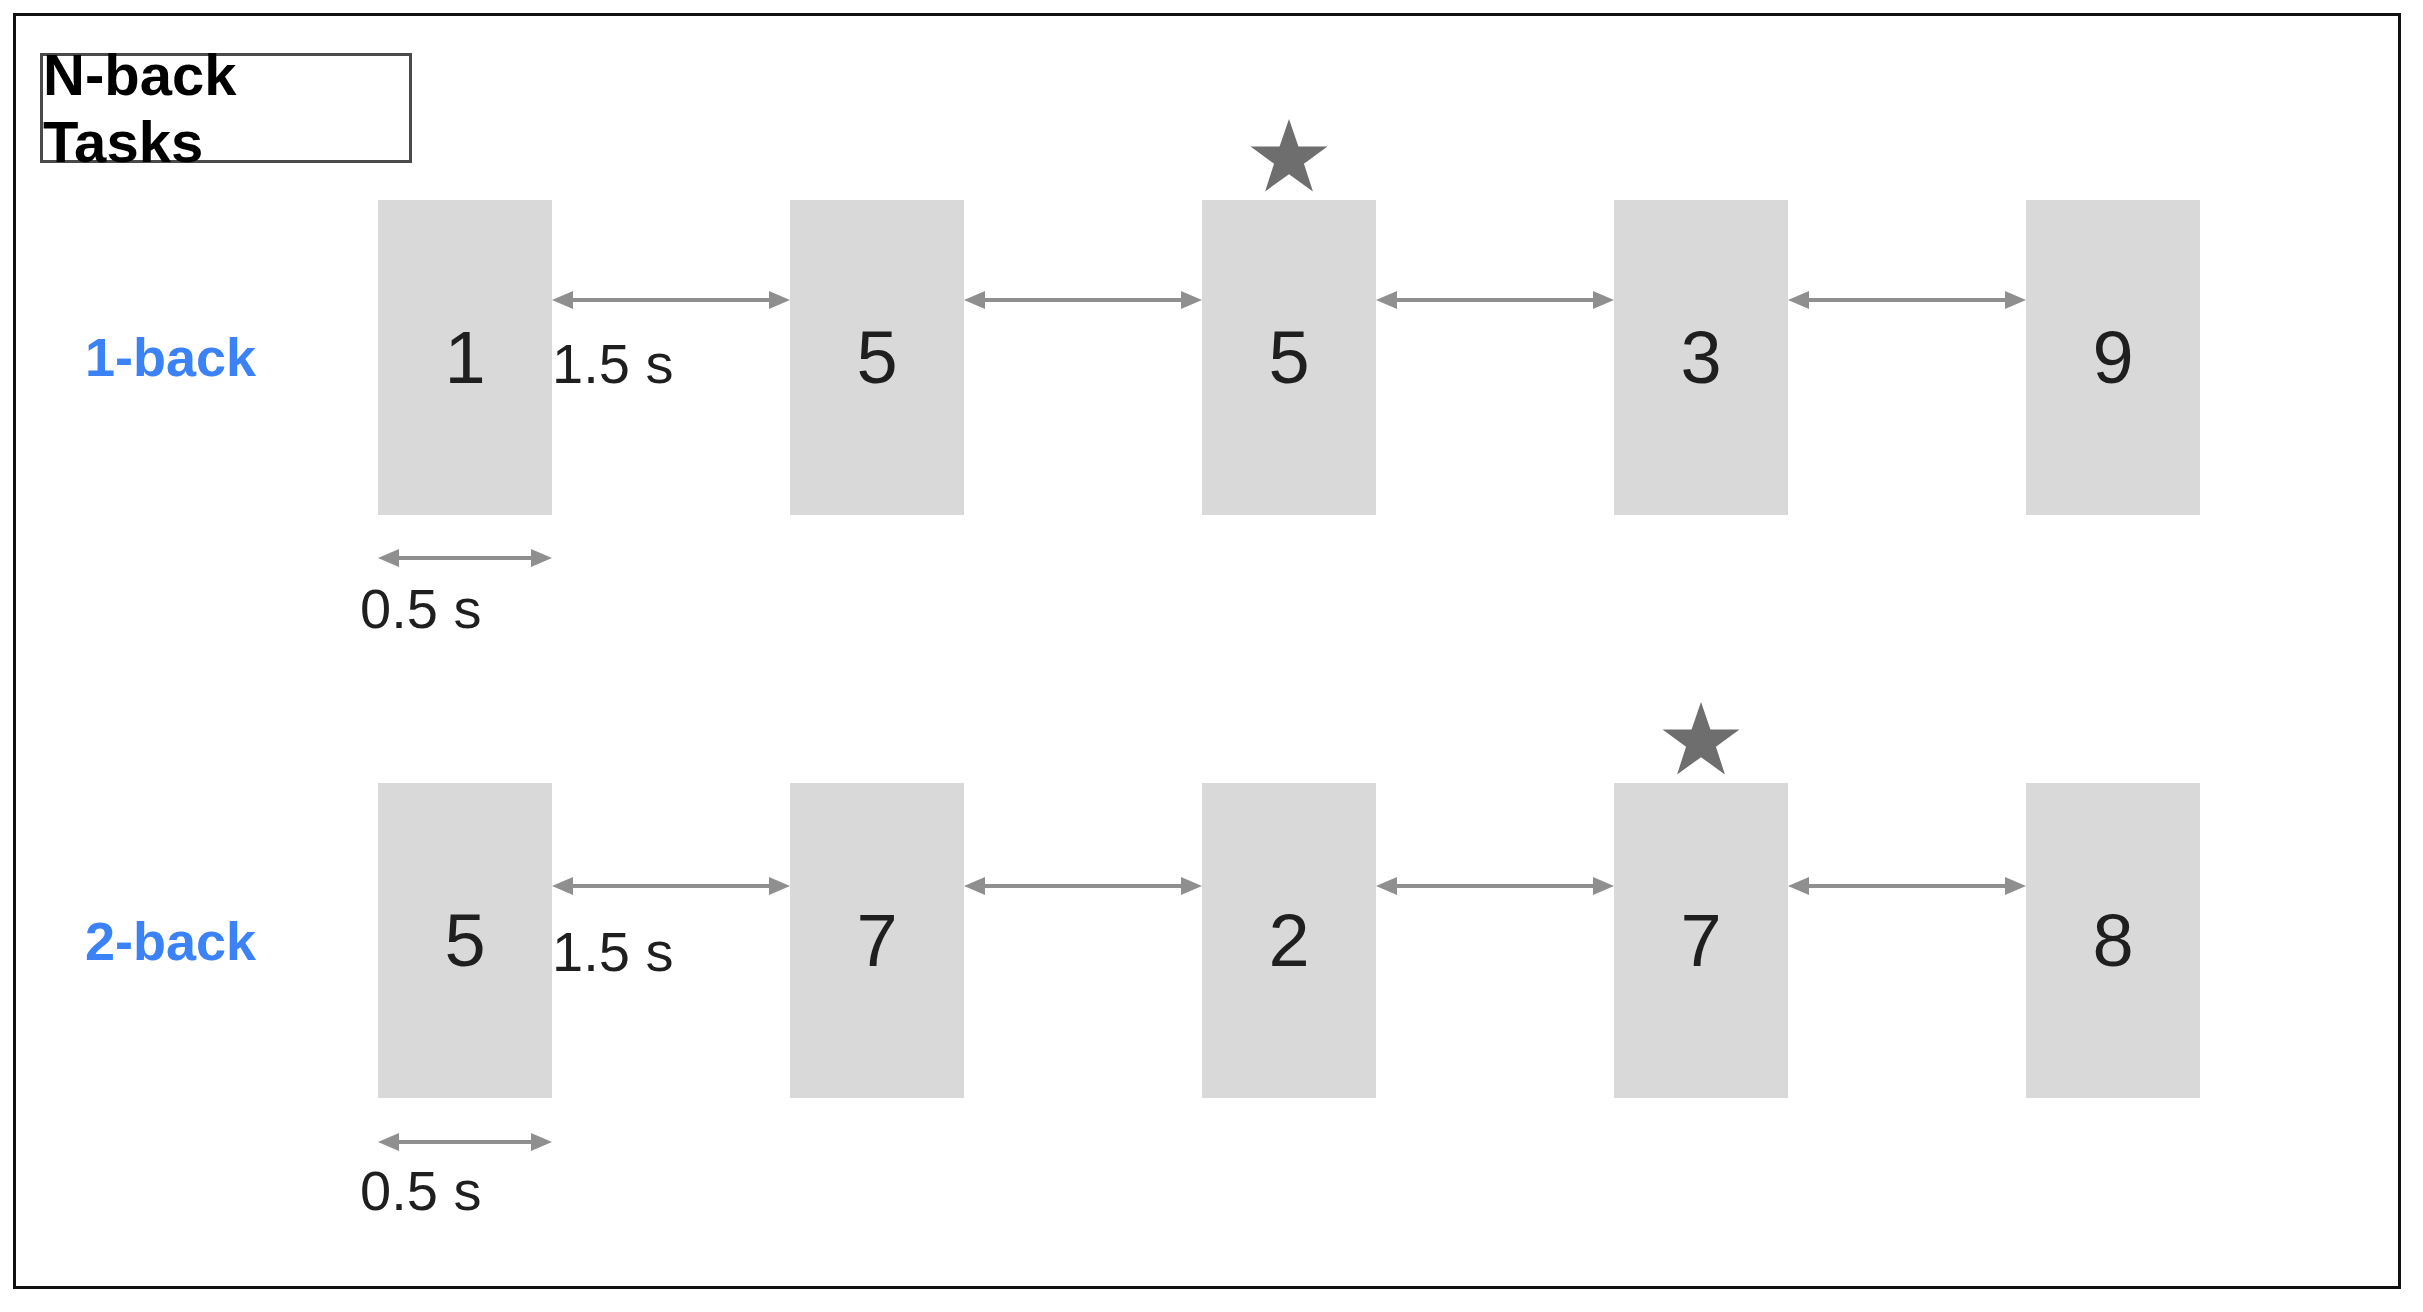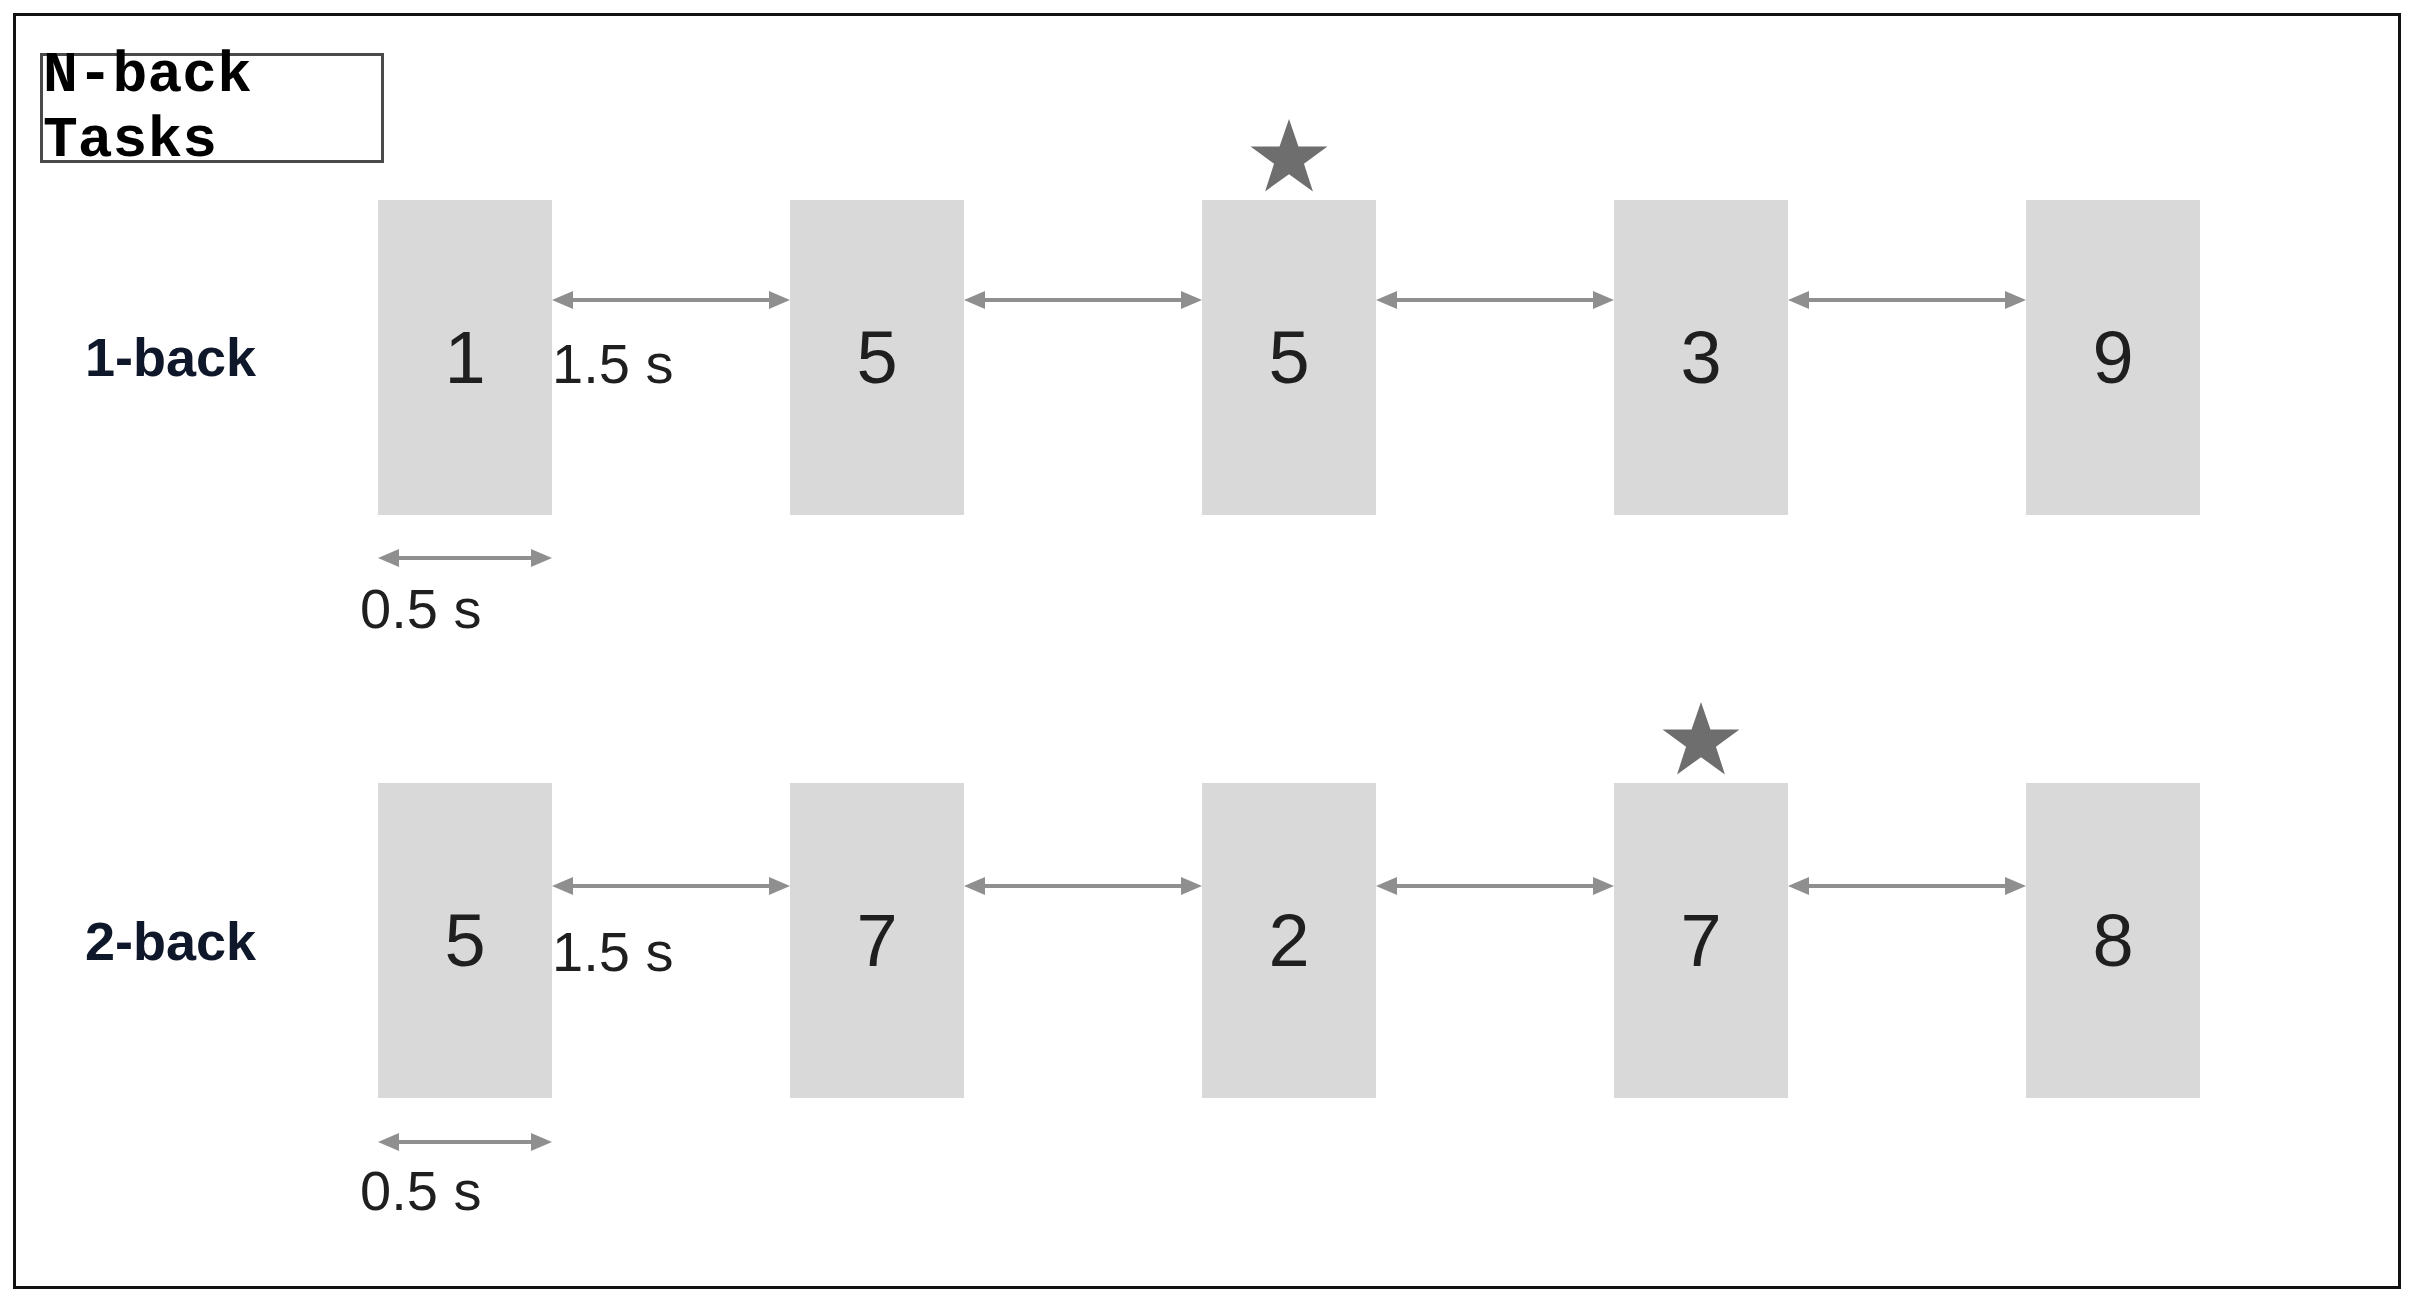--- a/index.html
+++ b/index.html
@@ -8,23 +8,23 @@
     --star:#6e6e6e;
     --text:#1a1a1a;
     --frame-border:#111111;
     --title-border:#4a4a4a;
   }
   *{box-sizing:border-box;}
   html,body{margin:0;padding:0;background:#fff;}
   body{font-family:"Liberation Sans", sans-serif;color:var(--text);}
   .canvas{position:relative;width:2423px;height:1312px;background:#ffffff;overflow:hidden;}
   .frame{position:absolute;left:13px;top:13px;width:2388px;height:1276px;border:3px solid var(--frame-border);background:transparent;}
-  .title-box{position:absolute;left:40px;top:53px;width:344px;height:110px;border:3px solid var(--title-border);background:#ffffff;display:flex;align-items:center;justify-content:center;font-family:Liberation Mono, monospace;}
+  .title-box{position:absolute;left:40px;top:53px;width:372px;height:110px;border:3px solid var(--title-border);background:#ffffff;display:flex;align-items:center;justify-content:center;}
   .title-box span{font-size:58px;font-weight:700;letter-spacing:0px;color:#000;}
-  .row-label{position:absolute;left:85px;font-size:54px;font-weight:700;color:#0f172a;line-height:66px;}
+  .row-label{position:absolute;left:85px;font-size:54px;font-weight:700;color:#3b82f6;line-height:66px;}
   .stim-box{position:absolute;width:174px;height:315px;background:var(--box-fill);display:flex;align-items:center;justify-content:center;}
   .stim-box .digit{font-size:74px;font-weight:400;color:#1f1f1f;}
   .gap-arrow{position:absolute;width:238px;height:18px;display:flex;align-items:center;}
   .dur-arrow{position:absolute;width:174px;height:18px;display:flex;align-items:center;}
   .head-l{width:0;height:0;border-top:9px solid transparent;border-bottom:9px solid transparent;border-right:21px solid var(--arrow);}
   .head-r{width:0;height:0;border-top:9px solid transparent;border-bottom:9px solid transparent;border-left:21px solid var(--arrow);}
   .shaft{flex:1;height:4px;background:var(--arrow);}
   .interval-label{position:absolute;left:552px;width:238px;text-align:left;font-size:56px;line-height:58px;color:#1f1f1f;}
   .duration-label{position:absolute;left:360px;width:210px;font-size:56px;line-height:58px;color:#1f1f1f;}
   .star{position:absolute;width:80px;height:76px;}

